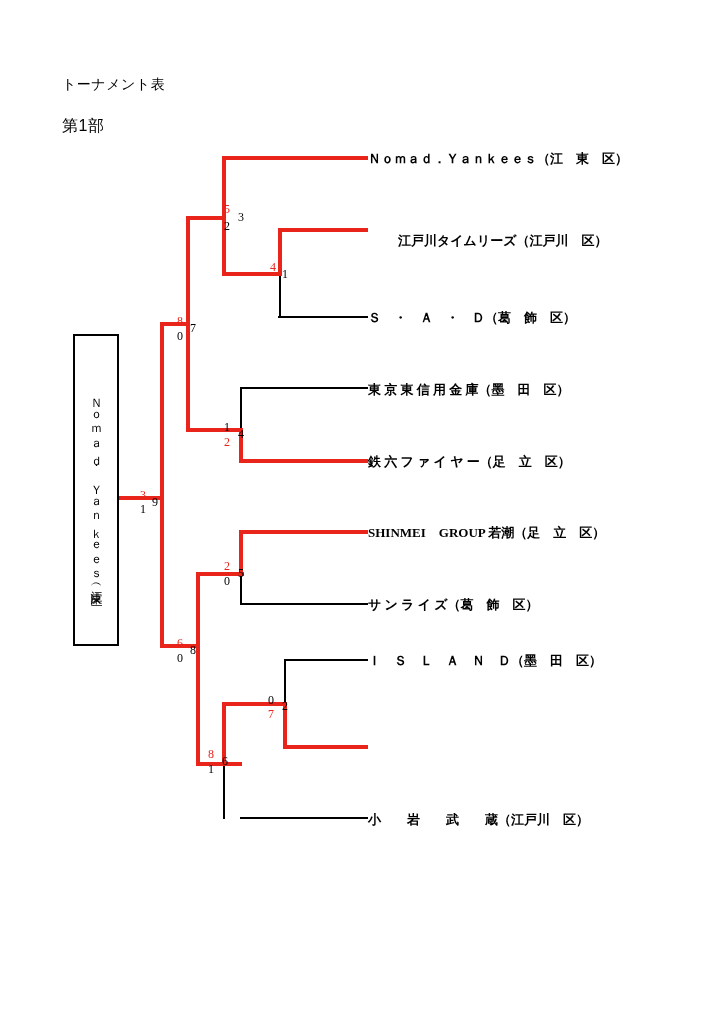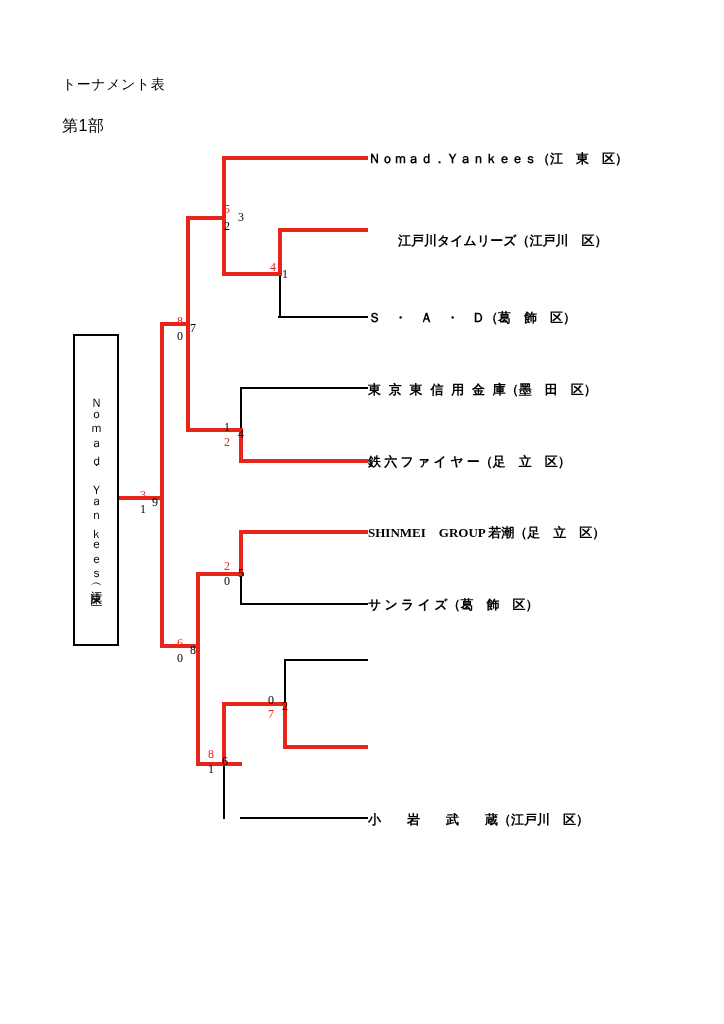--- a/index.html
+++ b/index.html
@@ -99,24 +99,25 @@
   <div class="title">トーナメント表</div>
   <div class="subtitle">第1部</div>
 
   <div class="champion-box">
     <div class="champion-text">Ｎｏｍａｄ．Ｙａｎｋｅｅｓ（江東区）</div>
   </div>
 
   <div class="team" style="left:368px; top:150px;text-align:right;">Ｎｏｍａｄ．Ｙａｎｋｅｅｓ（江　東　区）</div>
   <div class="team" style="left:368px; top:232px;margin-left:30px;">江戸川タイムリーズ（江戸川　区）</div>
   <div class="team" style="left:368px; top:309px;">Ｓ　・　Ａ　・　Ｄ（葛　飾　区）</div>
-  <div class="team" style="left:368px; top:381px;font-family:Liberation Mono, monospace;">東 京 東 信 用 金 庫（墨　田　区）</div>
+  <div class="team" style="left:368px; top:381px;">東 京 東 信 用 金 庫（墨　田　区）</div>
   <div class="team" style="left:368px; top:453px;text-align:center;">鉄 六 フ ァ イ ヤ ー（足　立　区）</div>
   <div class="team" style="left:368px; top:524px;">SHINMEI　GROUP 若潮（足　立　区）</div>
   <div class="team" style="left:368px; top:596px;">サ ン ラ イ ズ（葛　飾　区）</div>
+  <div class="team" style="left:368px; top:652px;">Ｉ　Ｓ　Ｌ　Ａ　Ｎ　Ｄ（墨　田　区）</div>
   <div class="team" style="left:368px; top:811px;">小　　岩　　武　　蔵（江戸川　区）</div>
 
   <div class="line red" style="left:278px; top:228px; width:90px; height:4px;"></div>
 
   <div class="line" style="left:278px; top:316px; width:90px; height:2px;"></div>
 
   <div class="line red" style="left:278px; top:228px; width:4px; height:48px;"></div>
   <div class="line" style="left:279px; top:276px; width:2px; height:42px;"></div>
 
   <div class="line red" style="left:240px; top:272px; width:40px; height:4px;"></div>

